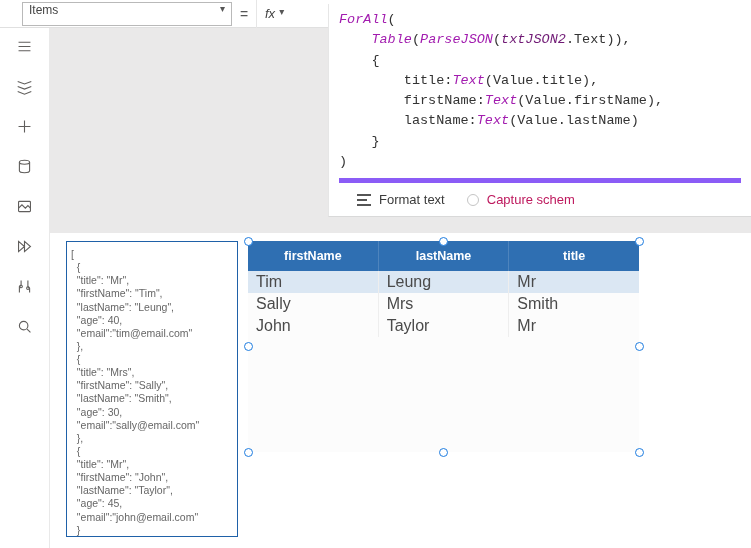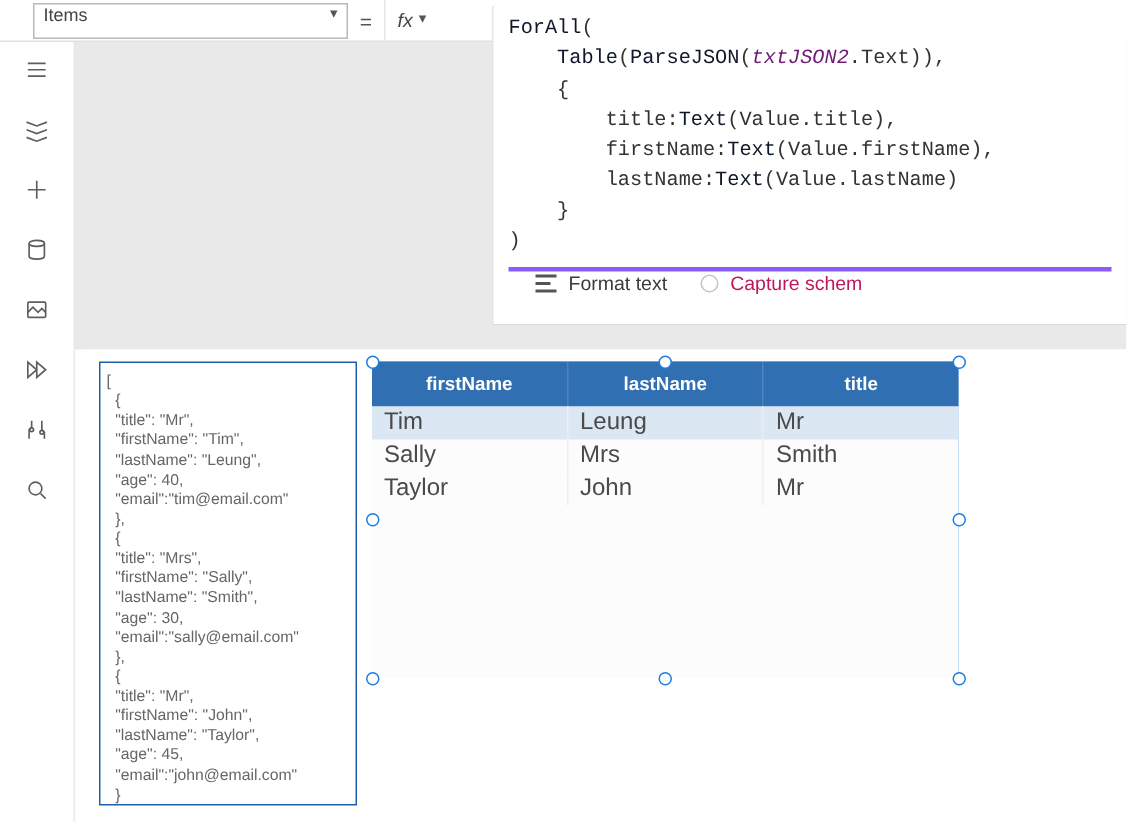--- a/index.html
+++ b/index.html
@@ -51,29 +51,29 @@
     padding: 6px 10px 0 10px;
     z-index: 20;
   }
   .code {
     font-family: Consolas, "Courier New", monospace;
     font-size: 13.5px;
     line-height: 1.5;
     white-space: pre;
     color: #333;
   }
-  .tk-func { color: #0f172a; }
+  .tk-func { color: #a21caf; font-style: italic; }
   .tk-ident { color: #701a75; font-style: italic; }
   .tk-prop { color: #333; }
   .tk-punc { color: #333; }
   .tk-dot { color: #333; }
   .editor-toolbar {
-    display: flex; align-items: flex-start; gap: 22px;
+    display: flex; align-items: center; gap: 22px;
     height: 38px;
-    border-top: 3px solid #8b5cf6;
+    border-top: 5px solid #8b5cf6;
     padding-left: 18px;
     margin-top: 6px;
     font-size: 13px;
     color: #3b3b3b;
   }
   .tb-item { display: flex; align-items: center; gap: 8px; cursor: pointer; }
   .tb-disabled { color: #be185d; }
   .icon-lines, .icon-clear {
     width: 14px; height: 11px; position: relative;
   }
@@ -279,22 +279,22 @@
           <div class="dt-c">Tim</div>
           <div class="dt-c">Leung</div>
           <div class="dt-c">Mr</div>
         </div>
         <div class="dt-row">
           <div class="dt-c">Sally</div>
           <div class="dt-c">Mrs</div>
           <div class="dt-c">Smith</div>
         </div>
         <div class="dt-row">
+          <div class="dt-c">John</div>
           <div class="dt-c">Taylor</div>
-          <div class="dt-c">John</div>
           <div class="dt-c">Mr</div>
         </div>
       </div>
   </div>
 </div>
 
 <div class="handle" style="left:244px; top:237px;"></div>
 <div class="handle" style="left:439px; top:237px;"></div>
 <div class="handle" style="left:635px; top:237px;"></div>
 <div class="handle" style="left:244px; top:342px;"></div>

